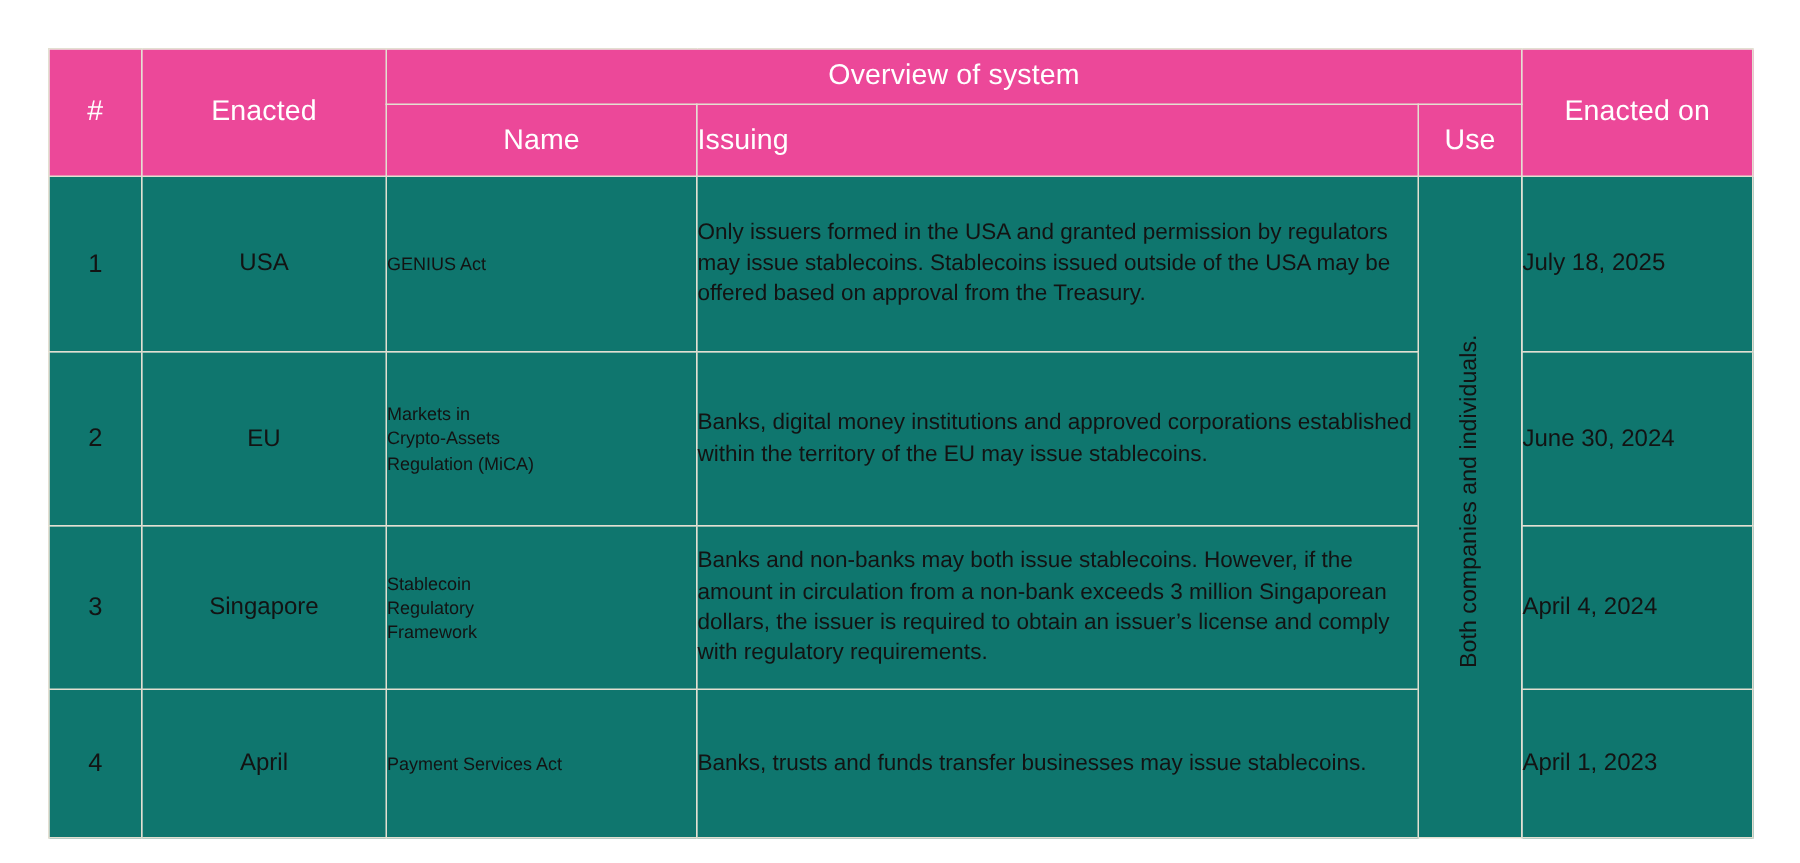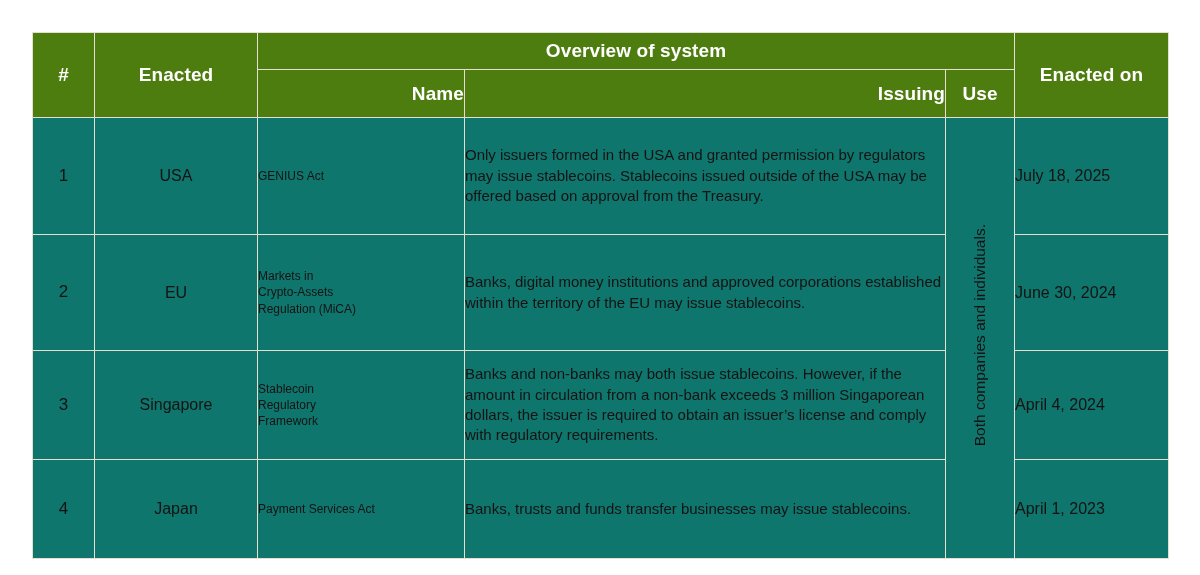--- a/index.html
+++ b/index.html
@@ -34,32 +34,32 @@
 
   table.reg-table th,
   table.reg-table td {
     border: 1px solid #e3dfd1;
     padding: 0;
     vertical-align: middle;
   }
 
   
   thead th {
-    background: #4d7c0f;
+    background: #ec4899;
     color: #ffffff;
-    font-weight: bold;
+    font-weight: normal;
     font-size: 19px;
     letter-spacing: 0.1px;
     border-color: #cfc5b8;
   }
   thead th.hdr-num      { text-align: center; height: 83px; }
   thead th.hdr-region   { text-align: center; }
   thead th.hdr-overview { text-align: center; height: 36px; font-size: 19px; }
-  thead th.hdr-name     { text-align: right; height: 47px; }
-  thead th.hdr-issuing  { text-align: right; }
+  thead th.hdr-name     { text-align: center; height: 47px; }
+  thead th.hdr-issuing  { text-align: left; }
   thead th.hdr-use      { text-align: center; }
   thead th.hdr-enacted  { text-align: center; }
 
   
   tbody td {
     font-size: 15.5px;
     line-height: 1.34;
     color: #131313;
     background: #0f766e;
   }
@@ -166,21 +166,21 @@
         <td class="c-region">Singapore</td>
         <td class="c-name nowrap-lines">Stablecoin
 Regulatory
 Framework</td>
         <td class="c-issuing">Banks and non-banks may both issue stablecoins. However, if the amount in circulation from a non-bank exceeds 3 million Singaporean dollars, the issuer is required to obtain an issuer’s license and comply with regulatory requirements.</td>
         <td class="c-enacted">April 4, 2024</td>
       </tr>
 
       <tr class="row-4">
         <td class="c-num">4</td>
-        <td class="c-region">Japan</td>
+        <td class="c-region">April</td>
         <td class="c-name nowrap-lines">Payment Services Act</td>
         <td class="c-issuing">Banks, trusts and funds transfer businesses may issue stablecoins.</td>
         <td class="c-enacted">April 1, 2023</td>
       </tr>
 
     </tbody>
   </table>
 
 </div>
 

